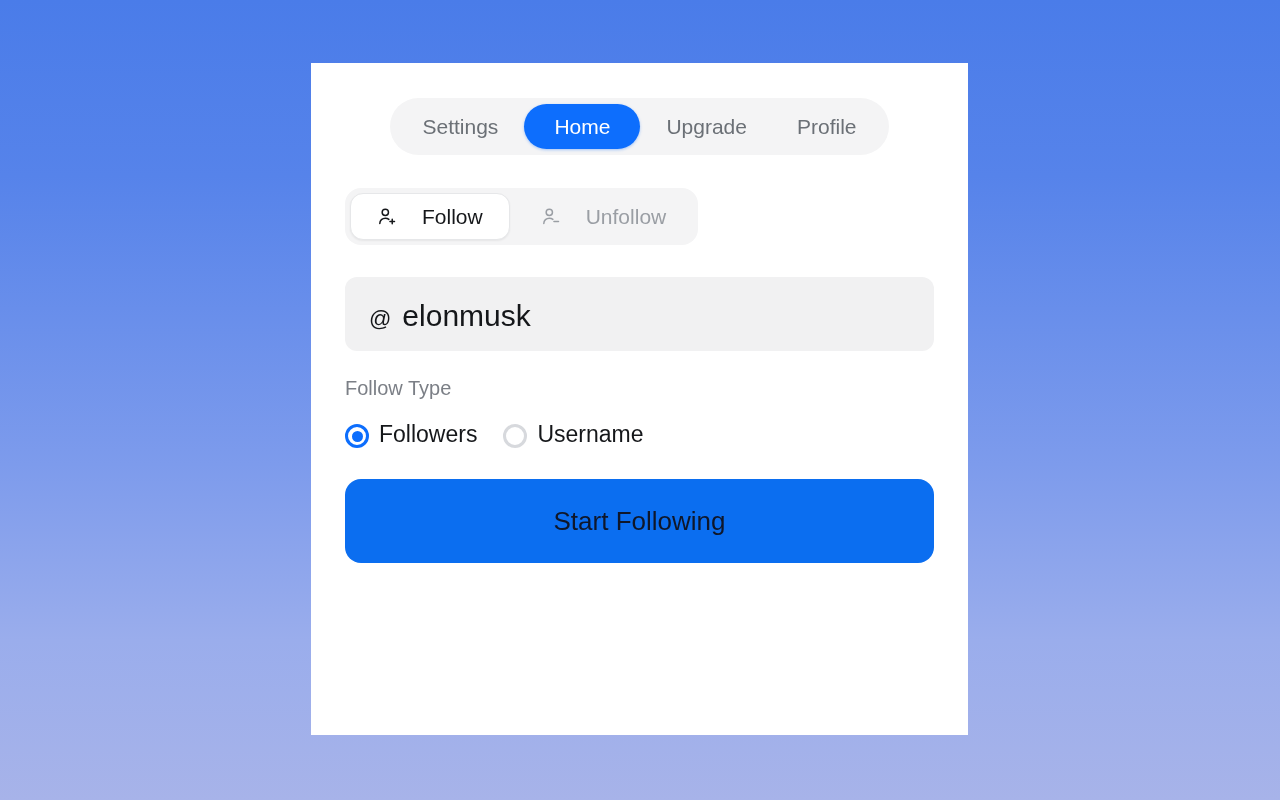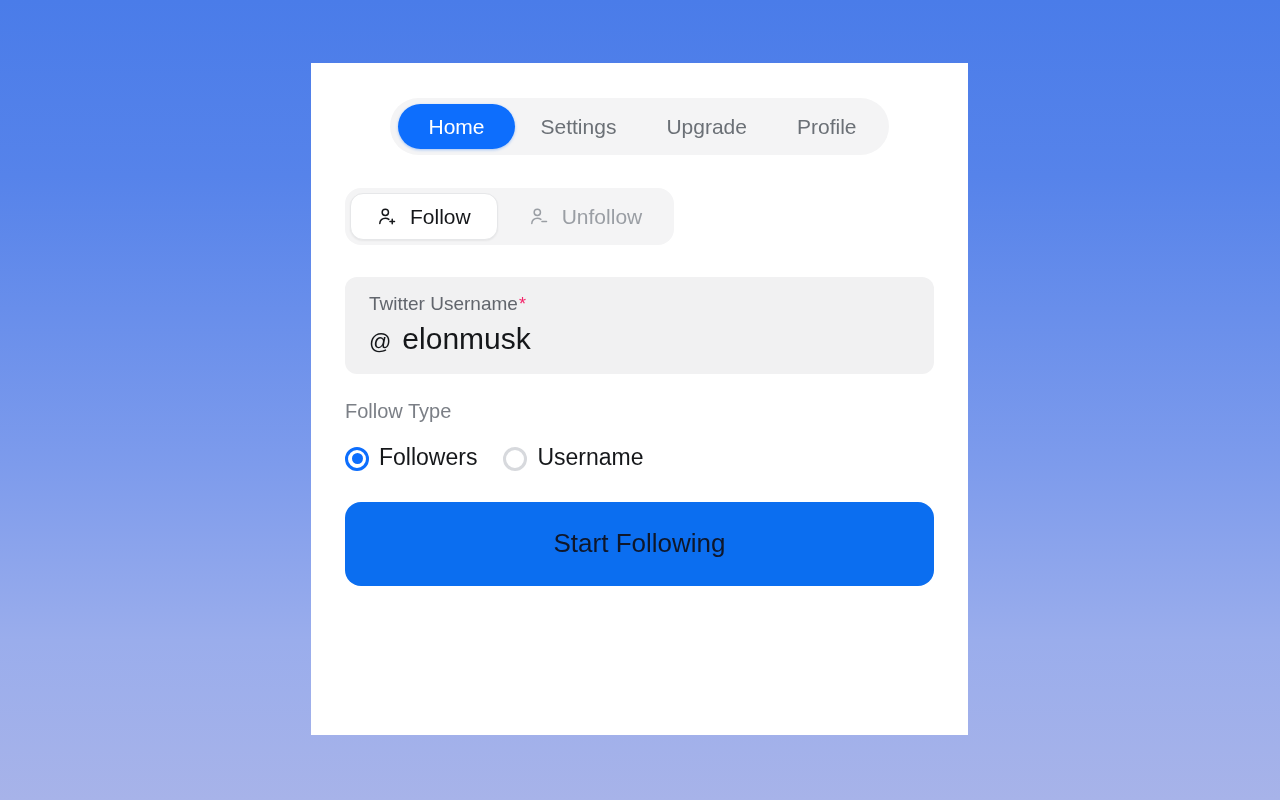--- a/index.html
+++ b/index.html
@@ -73,21 +73,21 @@
     border-radius: 16px;
     padding: 5px;
     display: flex;
     align-items: center;
     gap: 4px;
   }
 
   .segment {
     display: flex;
     align-items: center;
-    gap: 12px;
+    gap: 24px;
     padding: 12px 26px;
     border-radius: 13px;
     font-size: 21px;
     color: #9a9ea4;
     cursor: pointer;
     background: transparent;
     border: 1px solid transparent;
     line-height: 1;
     white-space: nowrap;
     font-family: "Liberation Sans", sans-serif;
@@ -233,22 +233,22 @@
     font-size: 19px;
     color: #d2d5dd;
   }
 </style>
 </head>
 <body>
 
 <div class="app-card">
 
   <nav class="tabbar">
+    <button class="tab">Settings</button>
     <button class="tab active">Home</button>
-    <button class="tab">Settings</button>
     <button class="tab">Upgrade</button>
     <button class="tab">Profile</button>
   </nav>
 
   <div class="segment-wrap">
     <div class="segment active">
       <span class="seg-icon">
         <svg viewBox="0 0 24 24" fill="none" stroke="#15171a" stroke-width="1.7" stroke-linecap="round" stroke-linejoin="round">
           <circle cx="9.5" cy="7.2" r="3.6"></circle>
           <path d="M3.2 20c0-3.6 2.9-6.1 6.3-6.1 1.6 0 3 .5 4.1 1.4"></path>
@@ -263,23 +263,20 @@
           <circle cx="9.5" cy="7.2" r="3.6"></circle>
           <path d="M3.2 20c0-3.6 2.9-6.1 6.3-6.1 1.6 0 3 .5 4.1 1.4"></path>
           <path d="M14.8 17.8h5.2"></path>
         </svg>
       </span>
       <span>Unfollow</span>
     </div>
   </div>
 
   <div class="field">
-    <div>
-      <span class="field-label">Twitter Username</span><span class="req-star">*</span>
-    </div>
     <div class="field-row">
       <span class="at-sign">@</span>
       <input class="field-input" type="text" value="elonmusk" style="">
     </div>
   </div>
 
   <div class="follow-type-label">Follow Type</div>
 
   <div class="radio-row">
     <div class="radio-opt selected">

